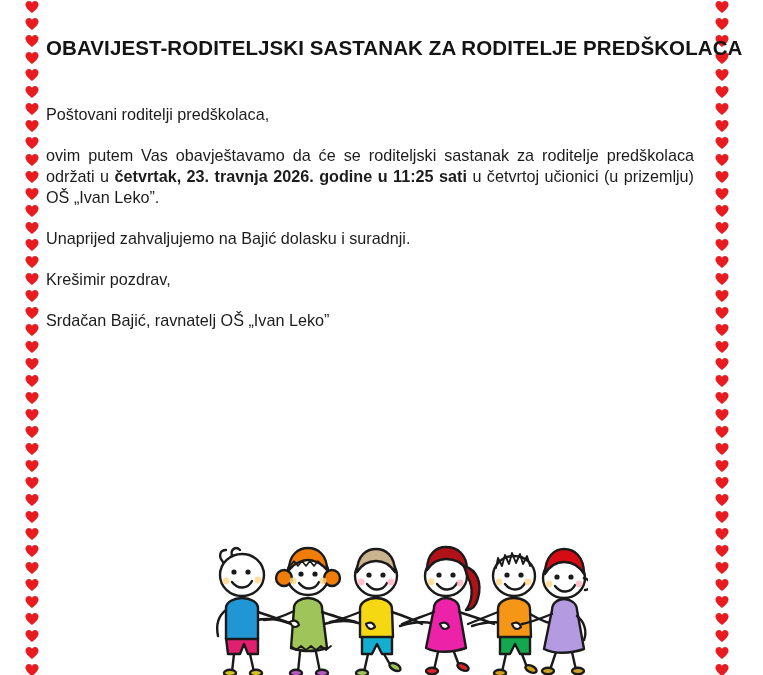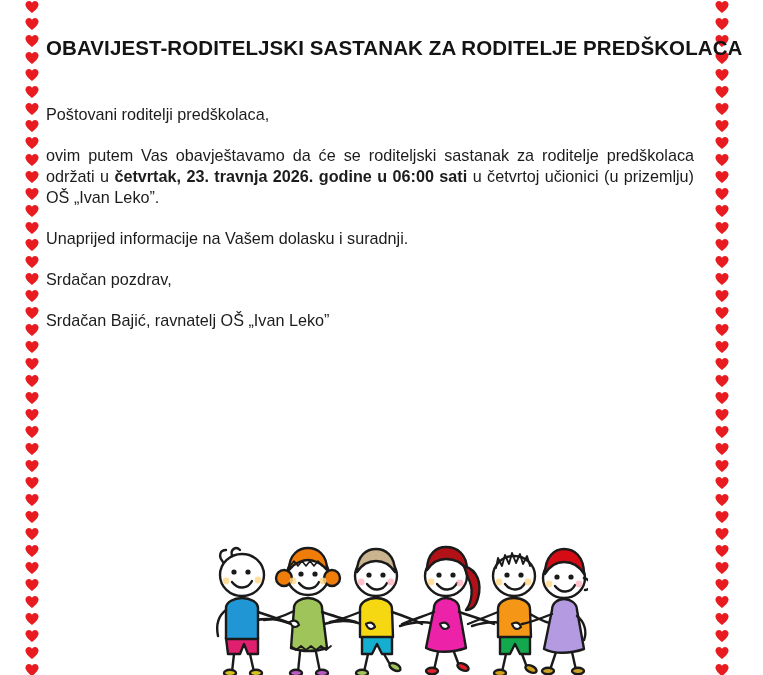--- a/index.html
+++ b/index.html
@@ -343,26 +343,26 @@
     </div>
 
   <div class="doc">
 
     <div class="title">OBAVIJEST-RODITELJSKI SASTANAK ZA RODITELJE PREDŠKOLACA</div>
 
     <div class="body-text">
 
       <p class="para nojust">Poštovani roditelji predškolaca,</p>
 
-      <p class="para"><span>ovim putem Vas obavještavamo da će se roditeljski sastanak za roditelje predškolaca održati u </span><b>četvrtak, 23. travnja 2026. godine u 06:00 sati</b><span> u četvrtoj učionici (u prizemlju) OŠ „Ivan Leko”.</span></p>
-
-
-      <p class="para nojust">Unaprijed informacije na Vašem dolasku i suradnji.</p>
-
-      <p class="para nojust">Srdačan pozdrav,</p>
+      <p class="para"><span>ovim putem Vas obavještavamo da će se roditeljski sastanak za roditelje predškolaca održati u </span><b>četvrtak, 23. travnja 2026. godine u 11:25 sati</b><span> u četvrtoj učionici (u prizemlju) OŠ „Ivan Leko”.</span></p>
+
+
+      <p class="para nojust">Unaprijed zahvaljujemo na Bajić dolasku i suradnji.</p>
+
+      <p class="para nojust">Krešimir pozdrav,</p>
 
       <p class="para nojust">Srdačan Bajić, ravnatelj OŠ „Ivan Leko”</p>
 
     </div>
   </div>
 
   <div class="illustration">
     <svg width="392" height="139" viewBox="0 0 392 139" xmlns="http://www.w3.org/2000/svg">
       <g fill="none" stroke="#1a1a1a" stroke-width="2.4" stroke-linecap="round" stroke-linejoin="round">
 

